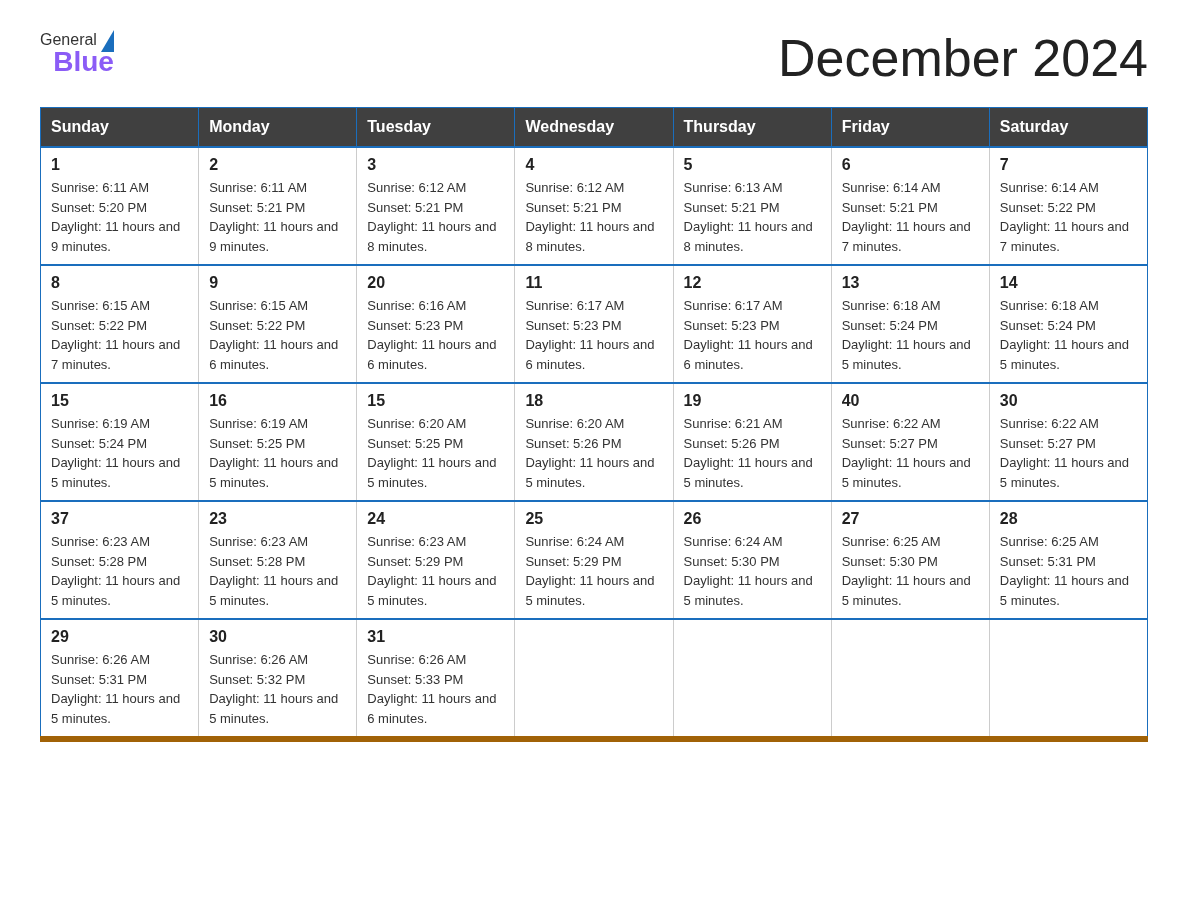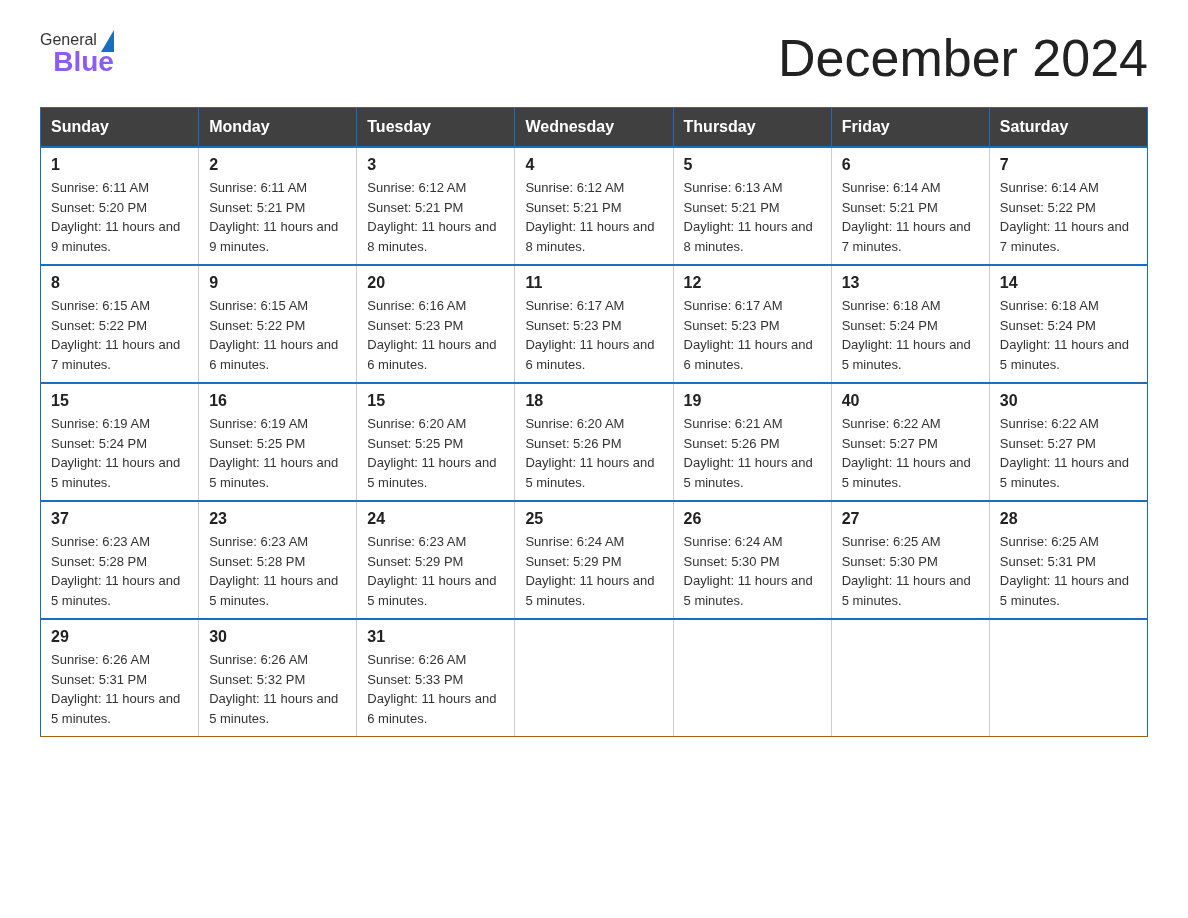--- a/index.html
+++ b/index.html
@@ -81,21 +81,21 @@
     }
     .day-info {
       font-size: 13px;
       color: #333;
       line-height: 1.5;
     }
     .empty-cell {
       background: #fff;
     }
     tbody tr:last-child td {
-      border-bottom: 1px solid #a16207;
+      border-bottom: 6px solid #a16207;
     }
     .logo-row {
       display: flex;
       align-items: center;
       gap: 2px;
     }
     .logo-triangle {
       width: 0;
       height: 0;
       border-left: 13px solid transparent;

